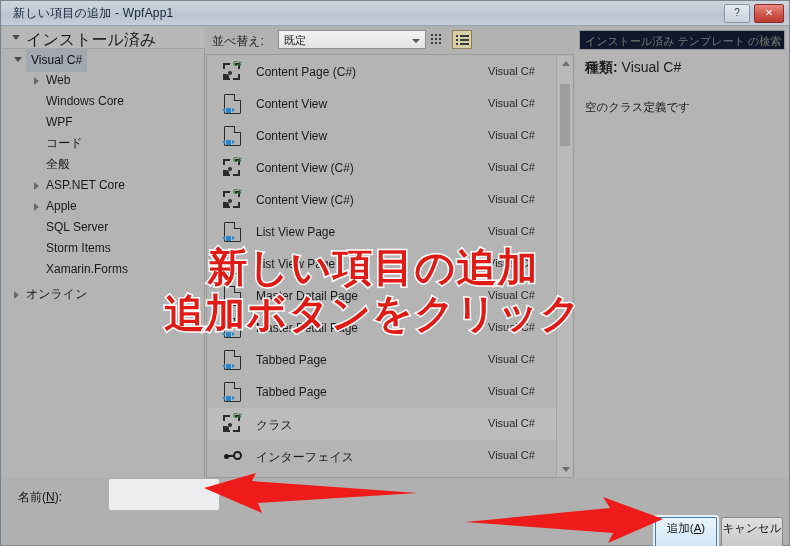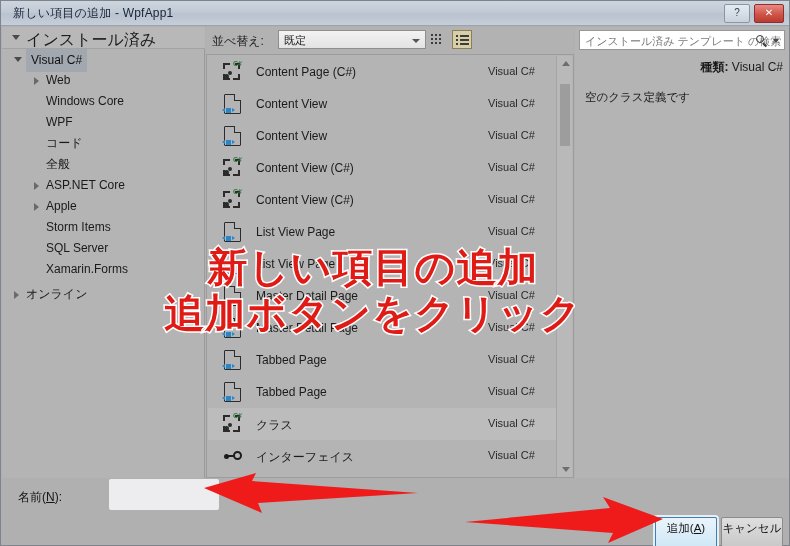--- a/index.html
+++ b/index.html
@@ -164,30 +164,30 @@
   .vscroll .arrow.dn i{top:5px;border-top:5px solid #6e6e6e;}
   .vthumb{position:absolute;left:3px;top:28px;width:10px;height:62px;background:#9d9d9d;}
 
   
   .right-panel{
     position:absolute;left:574px;top:26px;width:214px;height:451px;
     background:#b4b4b4;
   }
   .searchbox{
     position:absolute;left:4px;top:3px;width:206px;height:20px;
-    background:#ffffff;border:1px solid #969696;box-sizing:border-box;
+    background:#0f172a;border:1px solid #969696;box-sizing:border-box;
   }
   .searchbox .ph{position:absolute;left:5px;top:3px;font-size:11px;color:#7a7a7a;white-space:nowrap;}
   .mag{position:absolute;right:16px;top:4px;width:12px;height:12px;}
   .mag .c{position:absolute;left:0;top:0;width:8px;height:8px;border:1.6px solid #3d3d3d;border-radius:50%;box-sizing:border-box;}
   .mag .h{position:absolute;left:7px;top:7px;width:5px;height:1.6px;background:#3d3d3d;transform:rotate(45deg);transform-origin:left center;}
   .searchbox .sc{position:absolute;right:5px;top:8px;width:0;height:0;
     border-left:3px solid transparent;border-right:3px solid transparent;border-top:4px solid #4a4a4a;}
   .detail{position:absolute;left:10px;top:32px;width:198px;}
-  .d-kind{font-size:12px;color:#1b1b1b;margin-bottom:14px;text-align:right;}
+  .d-kind{font-size:14px;color:#1b1b1b;margin-bottom:23px;}
   .d-kind b{font-weight:bold;}
   .d-desc{font-size:11.5px;color:#1b1b1b;}
 
   
   .bottom{
     position:absolute;left:1px;top:477px;width:787px;height:67px;
     background:#b0b0b0;
   }
   .name-label{position:absolute;left:16px;top:11px;font-size:12px;color:#151515;}
   .name-label u{text-decoration:underline;}
@@ -280,24 +280,24 @@
           </div>
           <div class="tnode lvl2">
             <span class="tri-right exp"></span>
             <span class="tlabel">ASP.NET Core</span>
           </div>
           <div class="tnode lvl2">
             <span class="tri-right exp"></span>
             <span class="tlabel">Apple</span>
           </div>
           <div class="tnode lvl2">
+            <span class="tlabel">SQL Server</span>
+          </div>
+          <div class="tnode lvl2">
             <span class="tlabel">Storm Items</span>
-          </div>
-          <div class="tnode lvl2">
-            <span class="tlabel">SQL Server</span>
           </div>
           <div class="tnode lvl2">
             <span class="tlabel">Xamarin.Forms</span>
           </div>
         </div>
     </div>
     <div class="online-node">
       <span class="tri-right exp"></span>
       <span class="tlabel">オンライン</span>
     </div>

